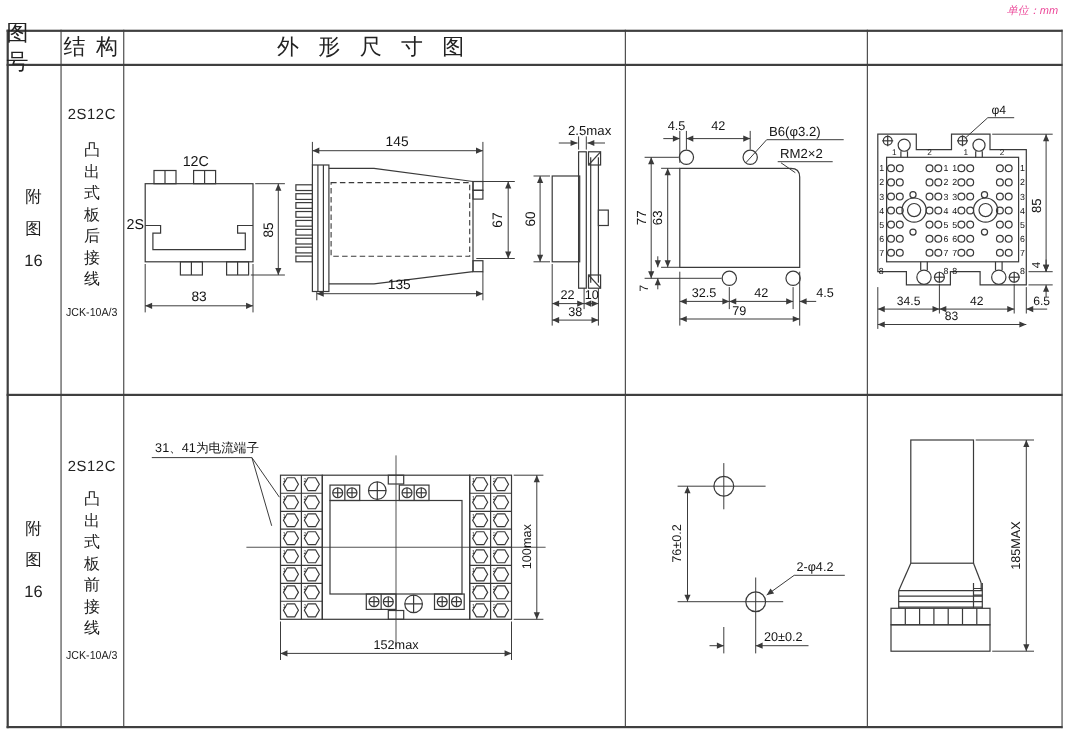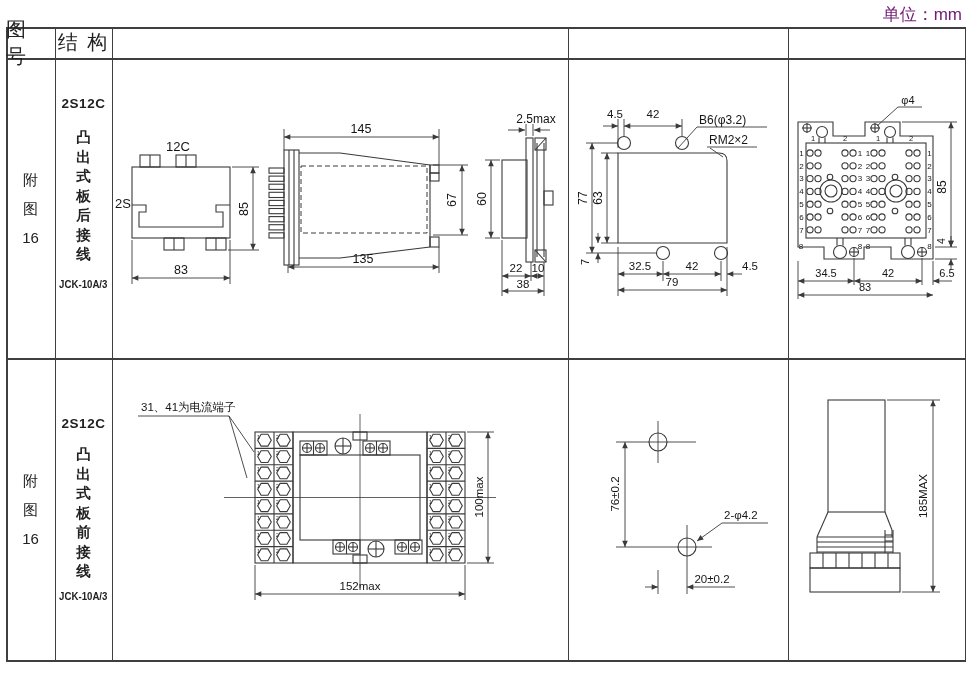--- a/index.html
+++ b/index.html
@@ -4,25 +4,25 @@
 <style>
   html,body{margin:0;padding:0;background:#fff;}
   .page{position:relative;width:975px;height:675px;background:#fff;overflow:hidden;
         font-family:"Liberation Sans","DejaVu Sans",sans-serif;color:#151515;}
   .hline,.vline{position:absolute;background:#3f3f3f;}
   .cellhdr{position:absolute;top:27px;height:31px;display:flex;align-items:center;justify-content:center;
            font-size:20px;letter-spacing:2px;color:#222;}
   .figcell{position:absolute;display:flex;flex-direction:column;align-items:center;justify-content:center;
            font-size:15px;color:#222;}
   .figcell div{line-height:29px;}
-  .structcell{position:absolute;display:flex;flex-direction:column;align-items:center;font-size:14px;color:#222;font-weight:bold;}
+  .structcell{position:absolute;display:flex;flex-direction:column;align-items:center;font-size:14px;color:#222;}
   .model{font-size:13.5px;letter-spacing:.5px;}
   .vchars div{line-height:19.5px;text-align:center;font-size:14.5px;}
   .typecode{font-size:10.5px;white-space:nowrap;transform:scaleX(.92);}
-  .unit{position:absolute;left:830px;top:3px;width:132px;text-align:right;font-size:17px;color:#701a75;}
+  .unit{position:absolute;left:830px;top:3px;width:132px;text-align:right;font-size:10px;color:#ec4899;font-style:italic;}
   svg.draw{position:absolute;overflow:visible;}
   svg.draw *{vector-effect:none;}
   .ln{stroke:#3a3a3a;stroke-width:1.1;fill:none;}
   .thin{stroke:#3a3a3a;stroke-width:.9;fill:none;}
   .dash{stroke:#3a3a3a;stroke-width:1;fill:none;stroke-dasharray:5,3;}
   .dtx{fill:#151515;stroke:none;font-family:"Liberation Sans","DejaVu Sans",sans-serif;}
 </style>
 </head>
 <body>
 
@@ -44,20 +44,21 @@
   <div class="hline" style="left:6px;top:660px;width:960px;height:2px"></div>
   <div class="vline" style="left:6px;top:27px;width:1.5px;height:635px"></div>
   <div class="vline" style="left:55px;top:27px;width:1.2px;height:633px"></div>
   <div class="vline" style="left:112px;top:27px;width:1.2px;height:633px"></div>
   <div class="vline" style="left:568px;top:27px;width:1.2px;height:633px"></div>
   <div class="vline" style="left:788px;top:27px;width:1.2px;height:633px"></div>
   <div class="vline" style="left:964.5px;top:27px;width:1.5px;height:635px"></div>
 
   <div class="cellhdr" style="left:6px;width:49px">图 号</div>
   <div class="cellhdr" style="left:55px;width:57px">结 构</div>
+  <div class="cellhdr" style="left:112px;width:456px;letter-spacing:6px">外 形 尺 寸 图</div>
 
   <div class="figcell" style="left:6px;top:58px;width:49px;height:300px">
     <div>附</div>
     <div>图</div>
     <div>16</div>
   </div>
   <div class="structcell" style="left:55px;top:58px;width:57px;height:300px;padding-top:38px;box-sizing:border-box">
     <div class="model">2S12C</div>
     <div class="vchars" style="margin-top:17px">
       <div>凸</div>

